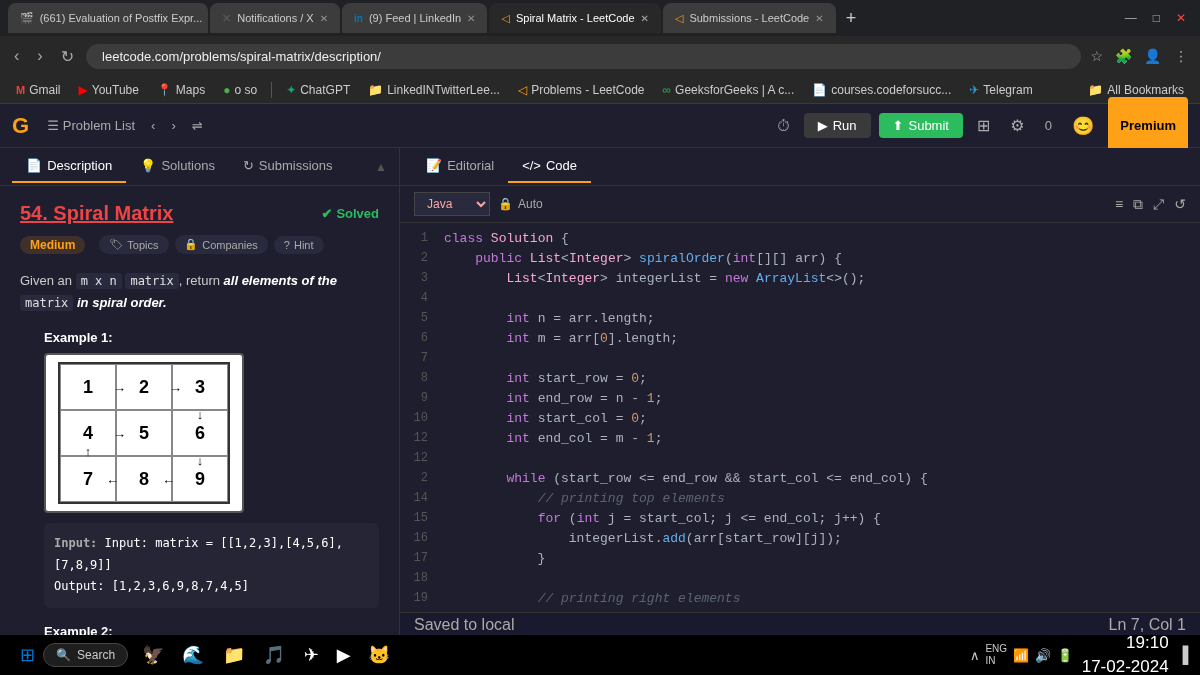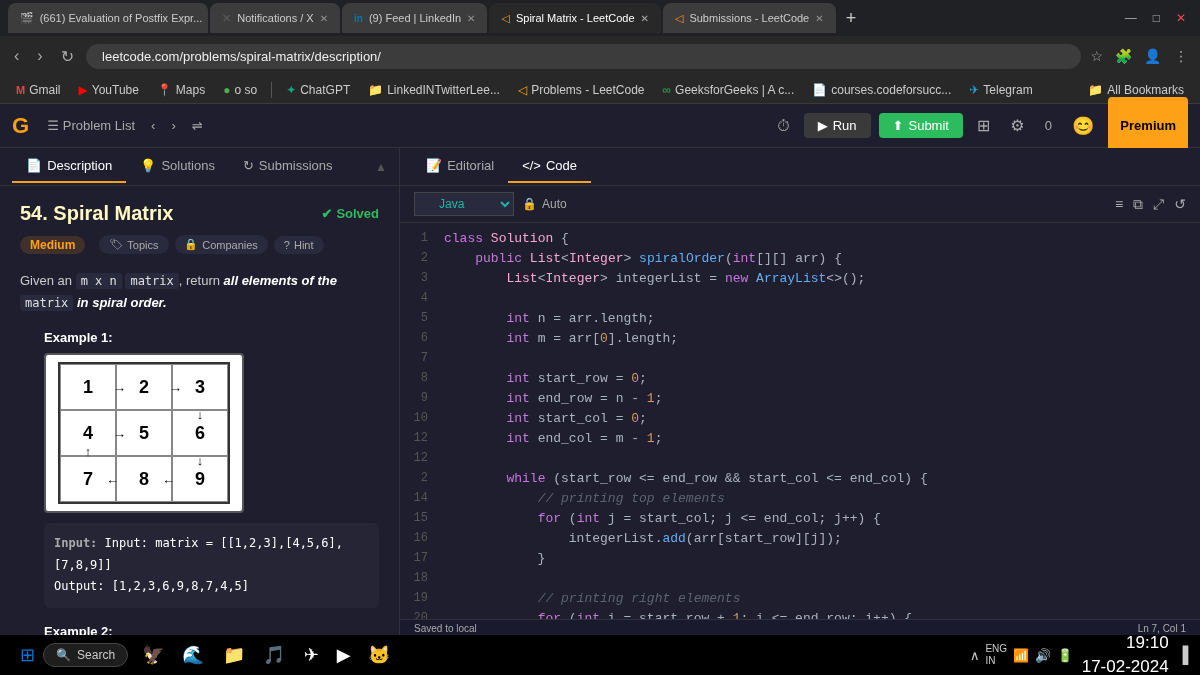--- a/index.html
+++ b/index.html
@@ -66,21 +66,21 @@
     .lc-stat { display: flex; align-items: center; gap: 5px; color: #aaa; font-size: 12px; cursor: pointer; }
     .lc-stat-num { color: #ccc; }
 
     
     .lc-right { flex: 1; background: #1e1e2e; display: flex; flex-direction: column; overflow: hidden; }
     .lc-right-tabs { display: flex; align-items: center; background: #1e1e2e; border-bottom: 1px solid #333; padding: 0 12px; height: 38px; gap: 0; }
     .lc-right-tab { padding: 8px 14px; font-size: 13px; color: #aaa; cursor: pointer; border-bottom: 2px solid transparent; display: flex; align-items: center; gap: 5px; }
     .lc-right-tab.active { color: #fff; border-bottom: 2px solid #ffa116; }
 
     .lc-editor-bar { display: flex; align-items: center; background: #1e1e2e; padding: 6px 14px; border-bottom: 1px solid #333; gap: 8px; }
-    .lc-lang-select { background: #2a2a3e; border: 1px solid #444; color: #14b8a6; padding: 3px 20px; border-radius: 0; font-size: 12px; cursor: pointer; }
+    .lc-lang-select { background: #2a2a3e; border: 1px solid #444; color: #fca5a5; padding: 3px 8px; border-radius: 0; font-size: 12px; cursor: pointer; }
     .lc-auto-label { display: flex; align-items: center; gap: 5px; font-size: 12px; color: #aaa; cursor: pointer; }
     .lc-editor-icons { margin-left: auto; display: flex; gap: 10px; color: #aaa; font-size: 14px; }
     .lc-editor-icon-btn { background: none; border: none; color: #aaa; cursor: pointer; font-size: 14px; }
 
     .lc-code-area { flex: 1; overflow-y: auto; background: #1e1e2e; font-family: 'Courier New', monospace; font-size: 13px; padding: 8px 0; }
     .code-line { display: flex; min-height: 20px; }
     .line-num { width: 40px; text-align: right; padding-right: 12px; color: #555; user-select: none; font-size: 12px; flex-shrink: 0; }
     .line-content { flex: 1; padding-left: 4px; white-space: pre; color: #abb2bf; }
     .kw { color: #c678dd; }
     .type { color: #f9a8d4; }
@@ -257,21 +257,21 @@
           <span>Submissions</span>
         </div>
         <div style="margin-left:auto;display:flex;align-items:center;">
           <span style="color:#555;font-size:12px;cursor:pointer;">▲</span>
         </div>
       </div>
 
       <div class="lc-problem-content">
         <div class="lc-problem-title">
           <span>
-            <span style="color:#fef9c3;">54. Spiral Matrix</span>
+            <span style="color:#ef4444;text-decoration:underline;">54. Spiral Matrix</span>
           </span>
           <span class="lc-solved-badge">
             <span>✔</span>
             <span>Solved</span>
           </span>
         </div>
 
         <div class="lc-tags">
           <span class="lc-difficulty medium">Medium</span>
           <span class="lc-tag">
@@ -474,21 +474,21 @@
           <span class="line-num">19</span>
           <span class="line-content">            <span class="cmt">// printing right elements</span></span>
         </div>
         <div class="code-line">
           <span class="line-num">20</span>
           <span class="line-content">            <span class="kw">for</span> (<span class="kw">int</span> i = start_row + <span class="num">1</span>; i &lt;= end_row; i++) {</span>
         </div>
 
       </div>
 
-      <div style="display:flex;align-items:center;padding:3px 14px;border-top:1px solid #333;background:#1a1a2e;font-size:10px;color:#aaa;gap:44px;">
+      <div style="display:flex;align-items:center;padding:3px 14px;border-top:1px solid #333;background:#1a1a2e;font-size:16px;color:#aaa;gap:44px;">
         <span>Saved to local</span>
         <div style="flex:1;"></div>
         <span>Ln 7, Col 1</span>
       </div>
 
       <div class="lc-bottom-tabs">
         <div class="lc-bottom-tab active">
           <span>☑</span>
           <span>Testcase</span>
         </div>

